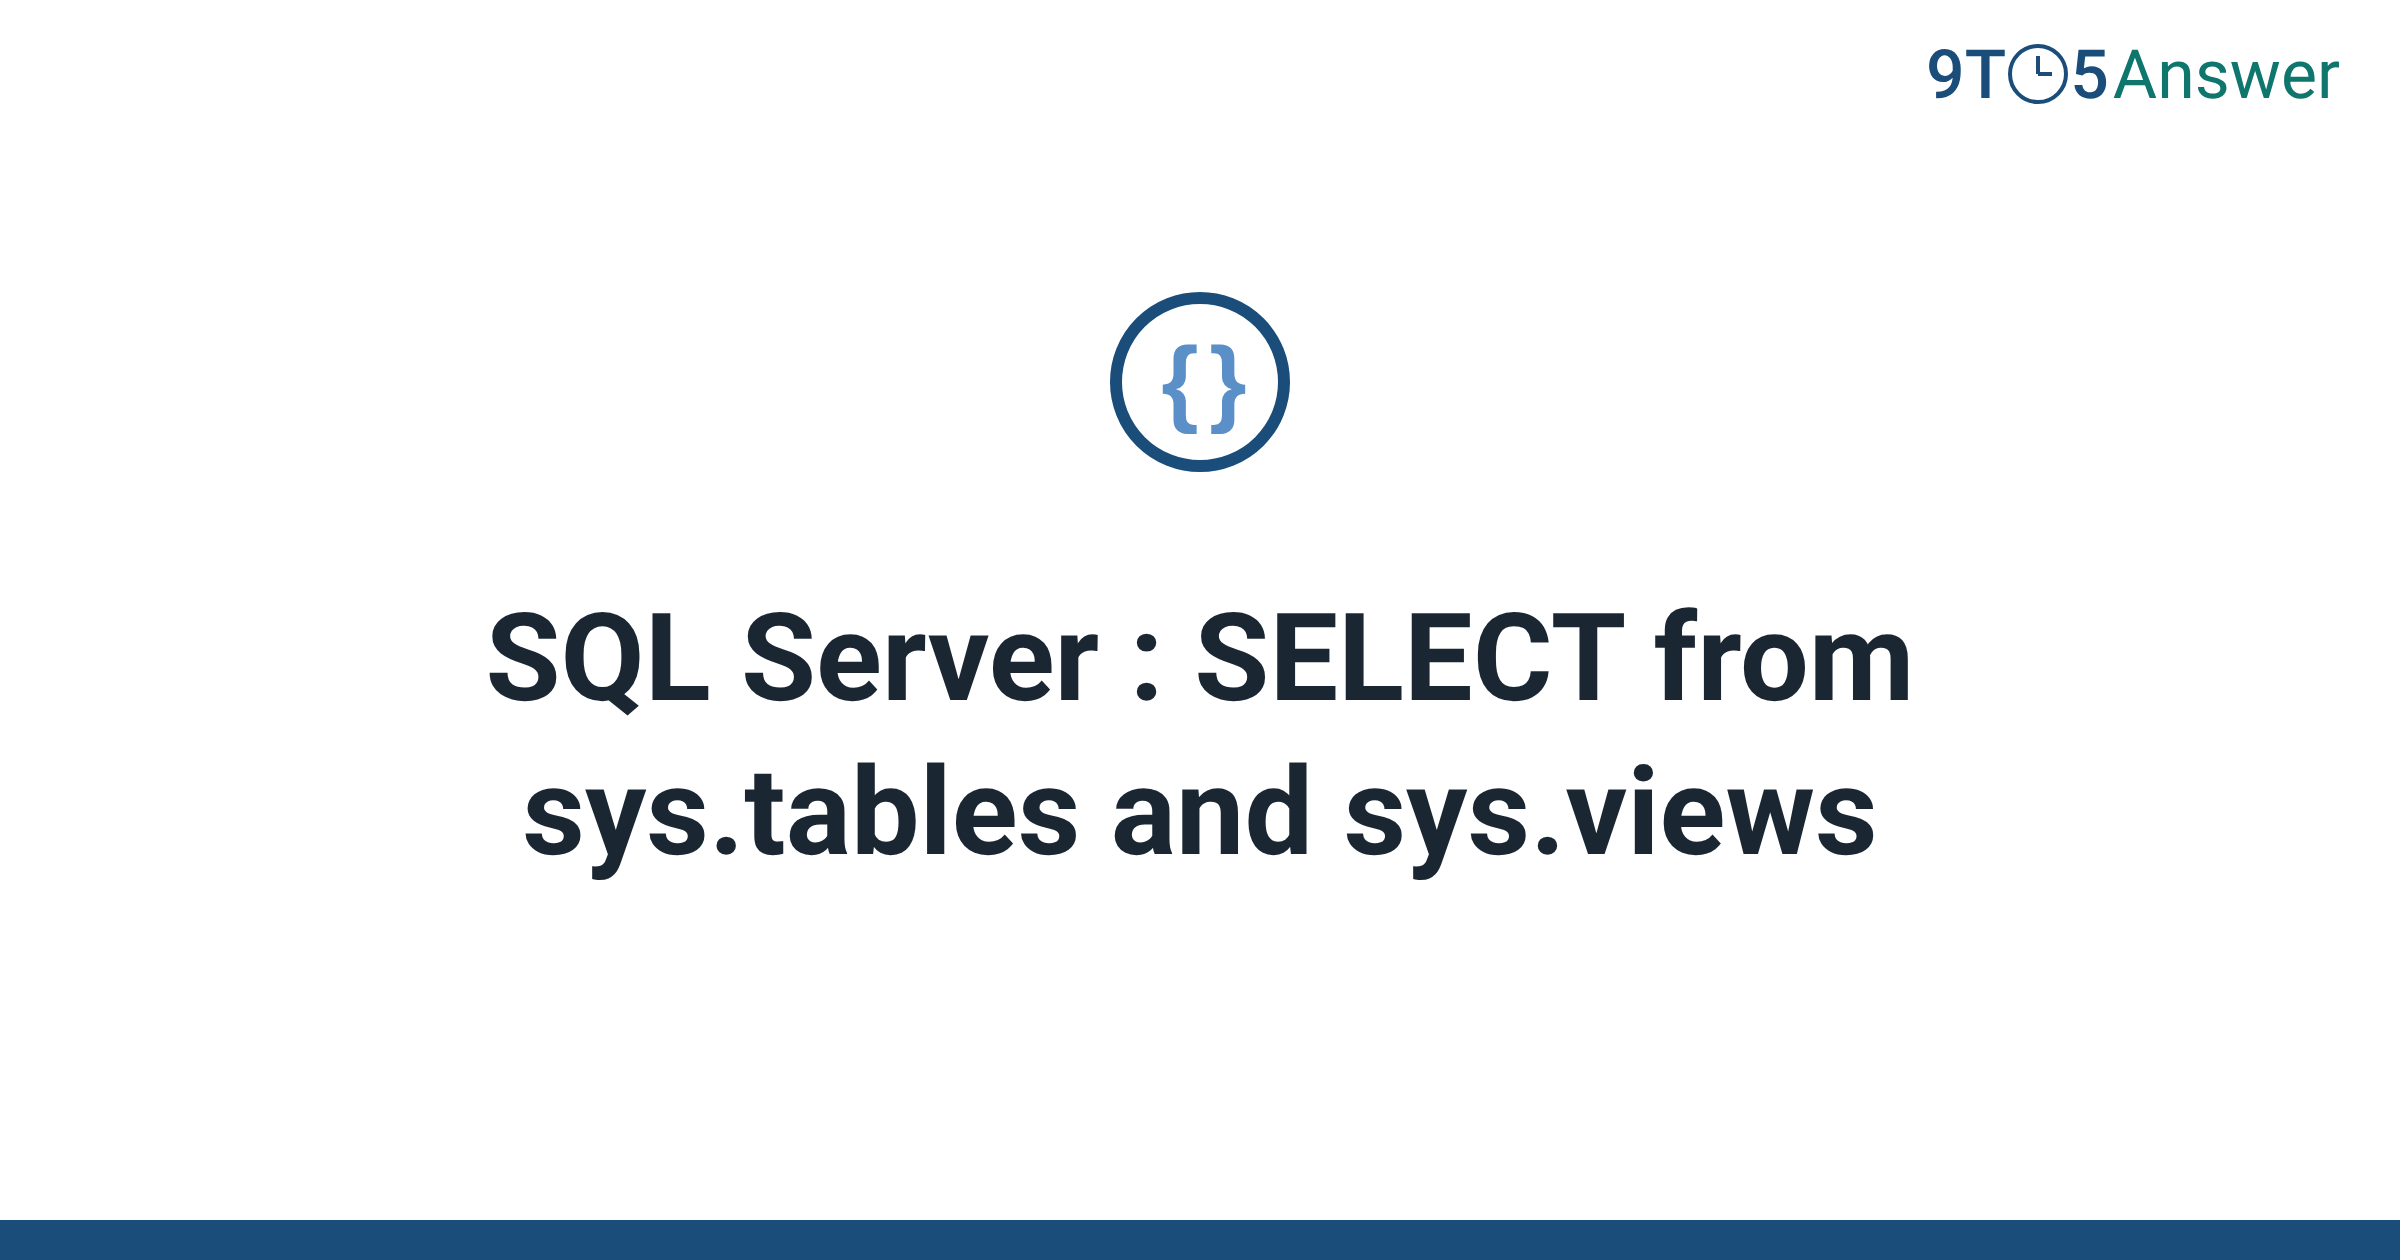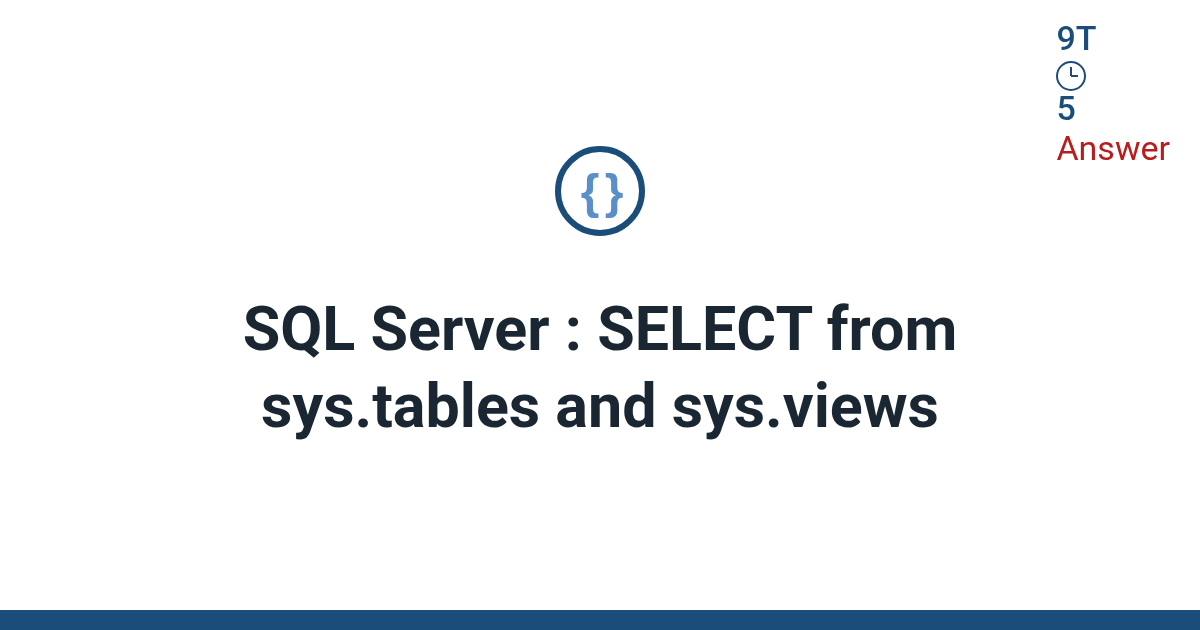--- a/index.html
+++ b/index.html
@@ -18,21 +18,20 @@
     }
     
     .logo {
       position: absolute;
       top: 18px;
       right: 30px;
       display: flex;
       align-items: baseline;
       font-size: 34px;
       font-weight: 400;
-      flex-direction: column;
     }
     
     .logo-9t {
       color: #1a4d7a;
       font-weight: 500;
     }
     
     .logo-clock {
       display: inline-flex;
       align-items: center;
@@ -67,21 +66,21 @@
       top: 12px;
       left: 50%;
     }
     
     .logo-5 {
       color: #1a4d7a;
       font-weight: 500;
     }
     
     .logo-answer {
-      color: #b91c1c;
+      color: #0f766e;
       font-weight: 400;
       margin-left: 2px;
     }
     
     .content {
       position: absolute;
       top: 0;
       left: 0;
       width: 100%;
       height: 100%;

